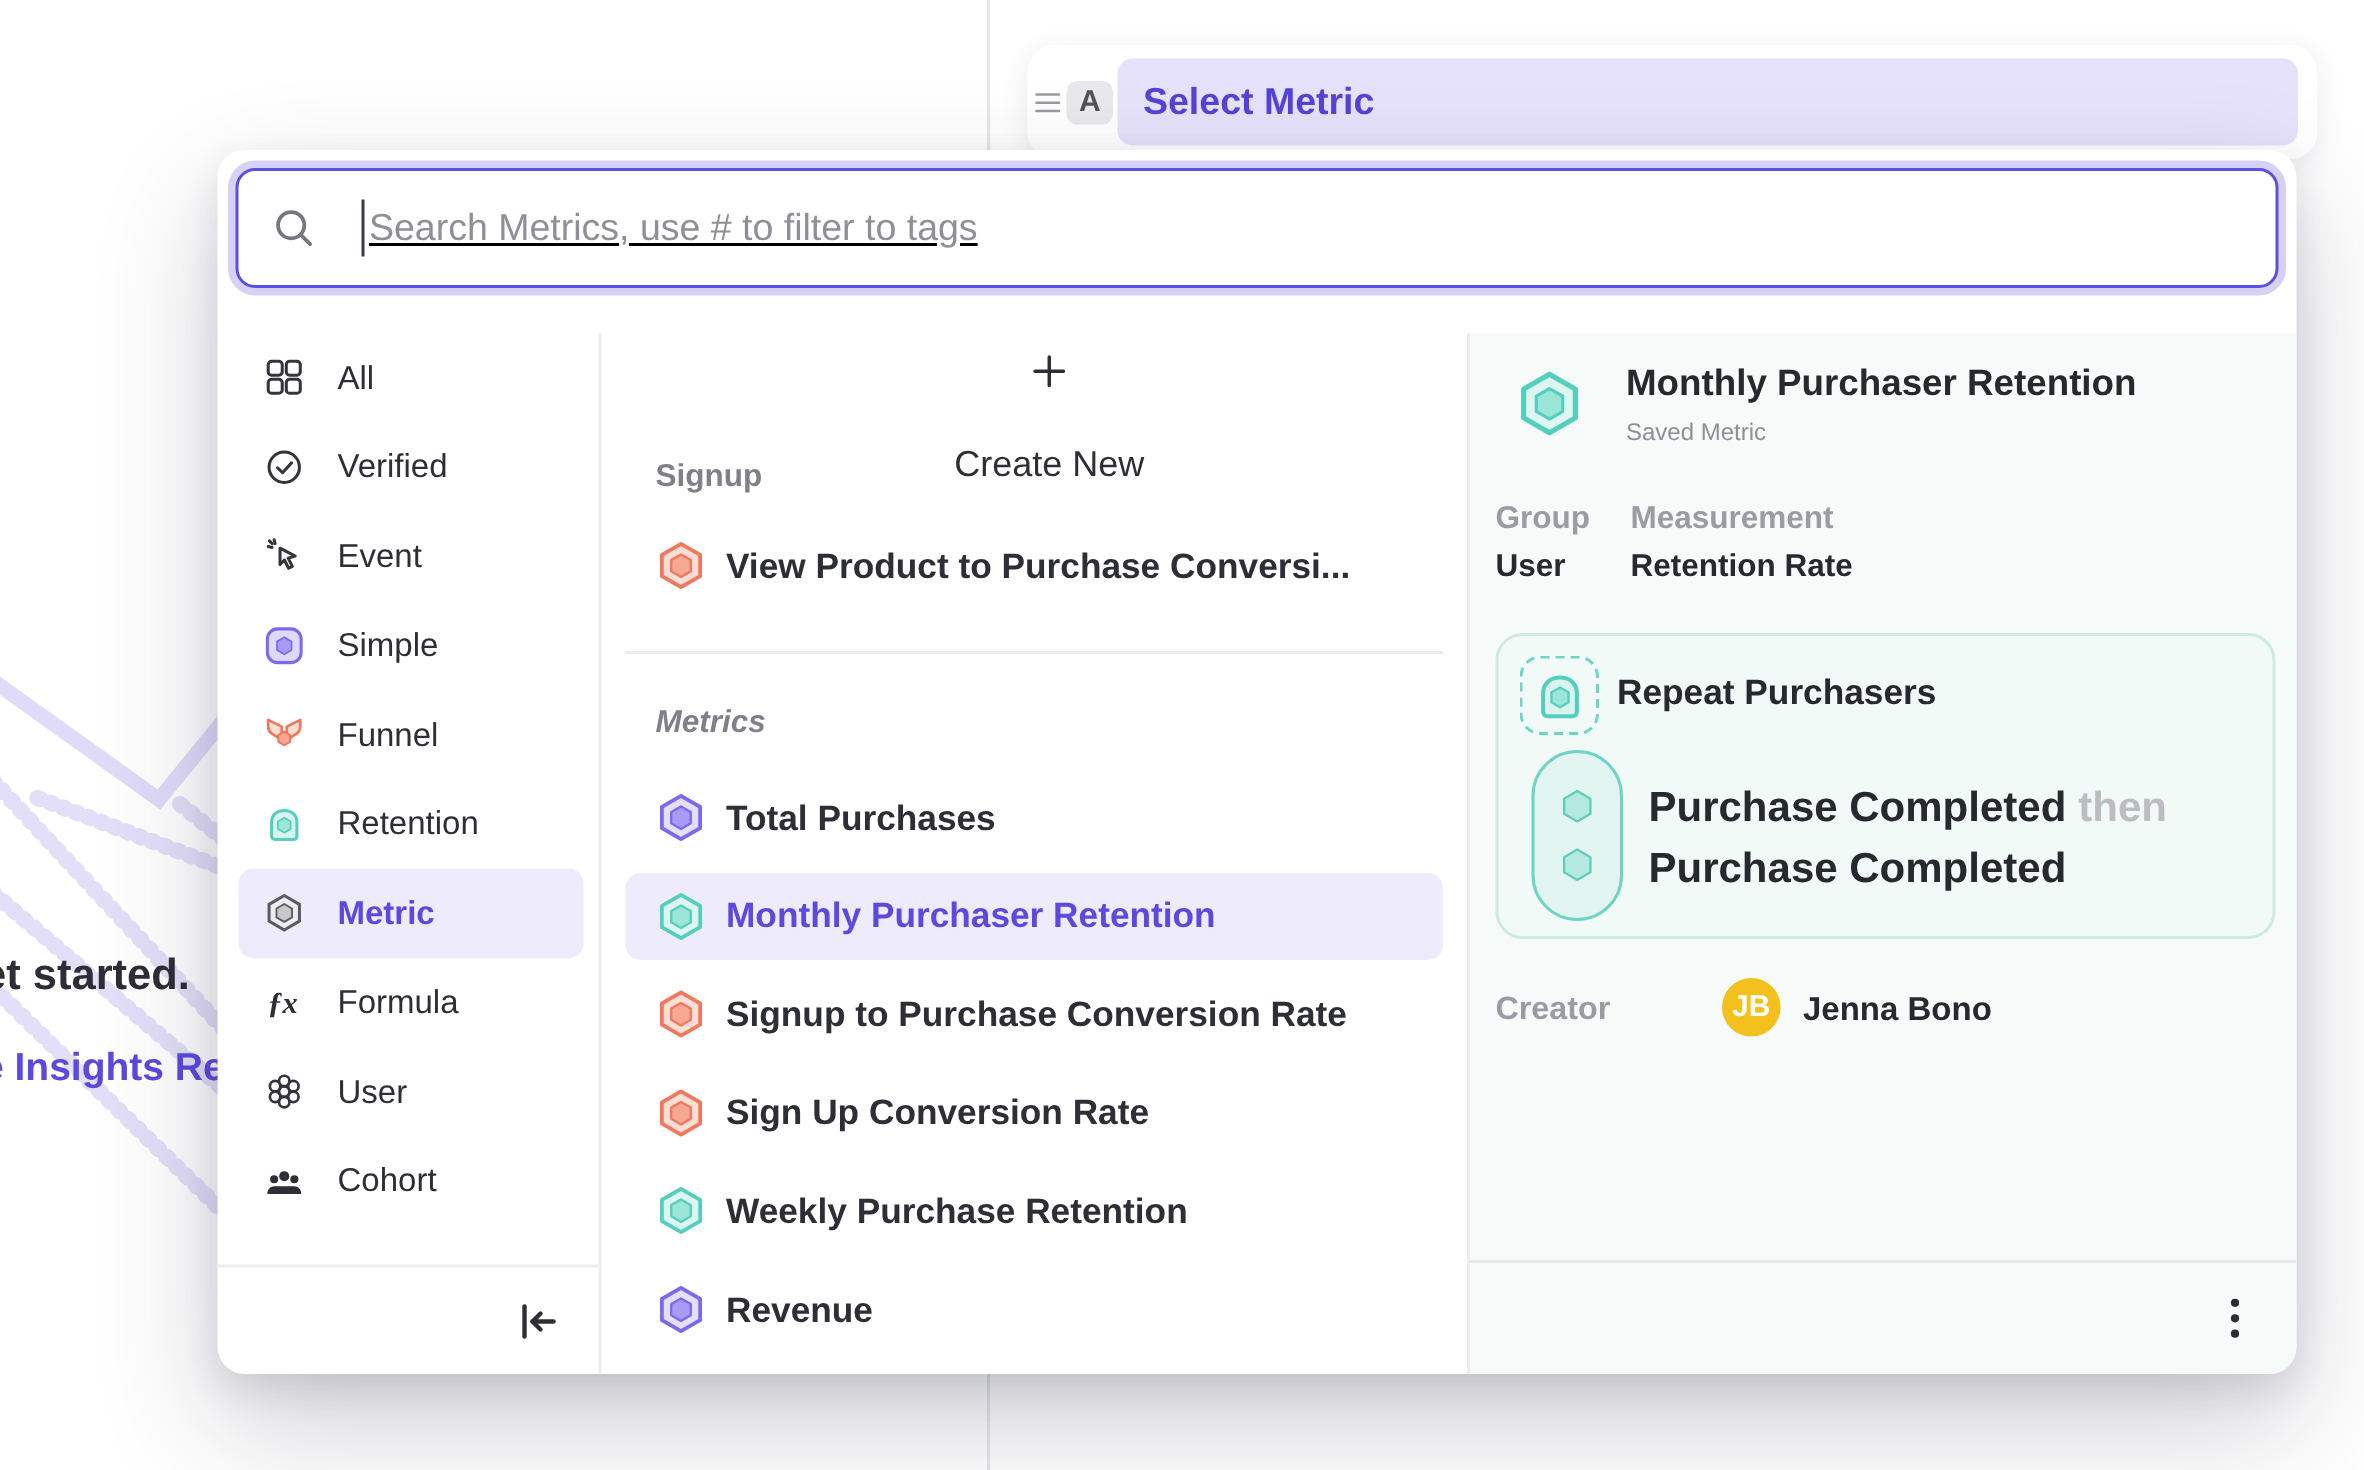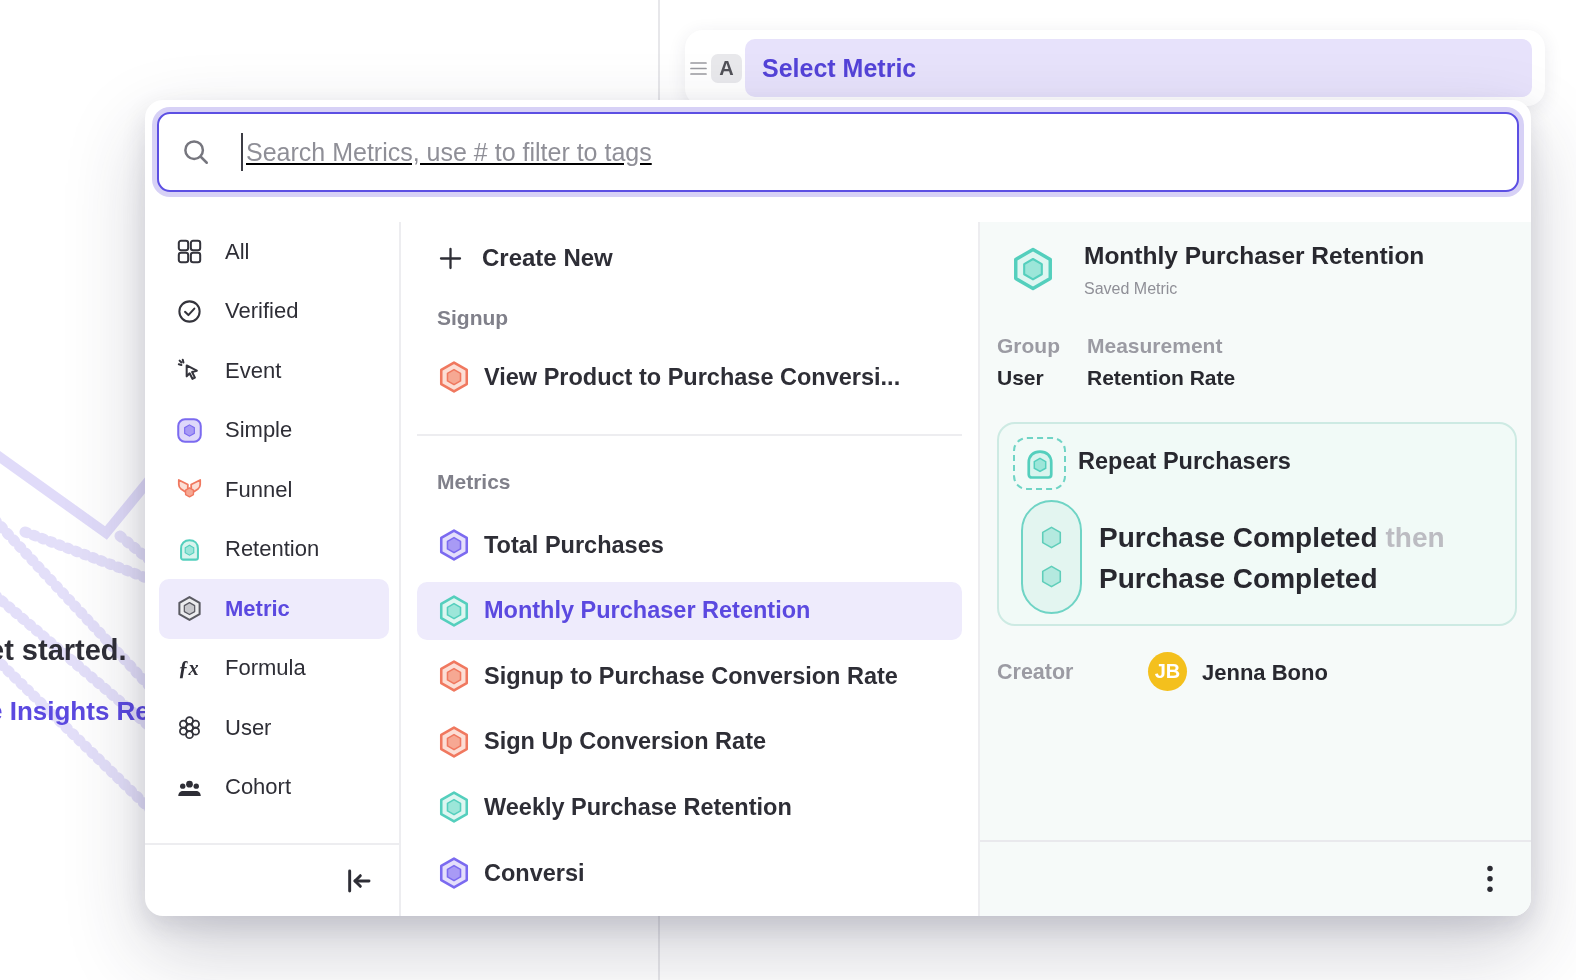--- a/index.html
+++ b/index.html
@@ -42,25 +42,25 @@
   .side-item { height:59.5px; margin:0 10px 0 14px; display:flex; align-items:center; gap:22px; padding-left:17px;
                border-radius:10px; font-size:22px; color:#2e2e36; font-weight:500; cursor:pointer; }
   .side-item svg { width:27px; height:27px; flex:none; }
   .side-item.selected { background:#eeebfc; color:#5b49e0; font-weight:700; }
   .sidebar-footer { position:absolute; left:0; bottom:0; width:254px; height:73px; border-top:2px solid #ededf0;
                     display:flex; align-items:center; justify-content:flex-end; padding-right:24px; }
   .collapse-btn { background:none; border:none; width:32px; height:32px; cursor:pointer; padding:0; }
 
   
   .middle { position:absolute; left:256px; top:0; width:577px; height:694px; }
-  .create-row { position:absolute; left:16px; top:12px; width:545px; height:48px; display:flex; align-items:center; gap:18px;
-                padding-left:20px; font-size:24px; font-weight:700; color:#2e2e36; border-radius:10px; cursor:pointer; }
+  .create-row { position:absolute; left:16px; top:12px; width:545px; height:48px; display:flex; align-items:center; gap:35px;
+                padding-left:20px; font-size:24px; font-weight:400; color:#2e2e36; border-radius:10px; cursor:pointer;flex-direction:column; }
   .create-row svg { width:27px; height:27px; flex:none; }
   .section-label { position:absolute; left:36px; font-size:21px; color:#80808a; font-weight:600; }
-  .lab-recents { top:84px; } .lab-metrics { top:248px; }
+  .lab-recents { top:84px; } .lab-metrics { top:248px;font-style:italic; }
   .list-item { position:absolute; left:16px; width:545px; height:58px; border-radius:10px; display:flex; align-items:center;
                gap:13px; padding-left:20px; font-size:23.5px; font-weight:600; color:#2e2e36; cursor:pointer; white-space:nowrap; }
   .list-item svg { width:34px; height:34px; flex:none; }
   .list-item.selected { background:#eeebfc; color:#5b49e0; font-weight:700; }
   .mid-divider { position:absolute; left:16px; top:212px; width:545px; height:2px; background:#ededf0; }
 
   
   .hex .o { stroke-width:1.8; stroke-linejoin:round; }
   .hex .i { stroke-width:1.1; stroke-linejoin:round; }
   .hex.purple .o { fill:#e4dffb; stroke:#7b6af0; } .hex.purple .i { fill:#a89af5; stroke:#7b6af0; }
@@ -306,21 +306,21 @@
             <path class="o" d="M12 1.8 L21 7 V17 L12 22.2 L3 17 V7 Z"></path>
               <path class="i" d="M12 6.8 L16.6 9.45 V14.75 L12 17.4 L7.4 14.75 V9.45 Z"></path>
           </svg>
           <span>Weekly Purchase Retention</span>
         </div>
         <div class="list-item" style="top:622px;">
           <svg class="hex purple" viewBox="0 0 24 24">
             <path class="o" d="M12 1.8 L21 7 V17 L12 22.2 L3 17 V7 Z"></path>
               <path class="i" d="M12 6.8 L16.6 9.45 V14.75 L12 17.4 L7.4 14.75 V9.45 Z"></path>
           </svg>
-          <span>Conversi</span>
+          <span>Revenue</span>
         </div>
       </div>
 
       <div class="detail">
         <svg class="d-hex hex teal" viewBox="0 0 24 24">
           <path class="o" d="M12 1.8 L21 7 V17 L12 22.2 L3 17 V7 Z"></path>
             <path class="i" d="M12 6.8 L16.6 9.45 V14.75 L12 17.4 L7.4 14.75 V9.45 Z"></path>
         </svg>
         <div class="d-title">Monthly Purchaser Retention</div>
         <div class="d-sub">Saved Metric</div>

